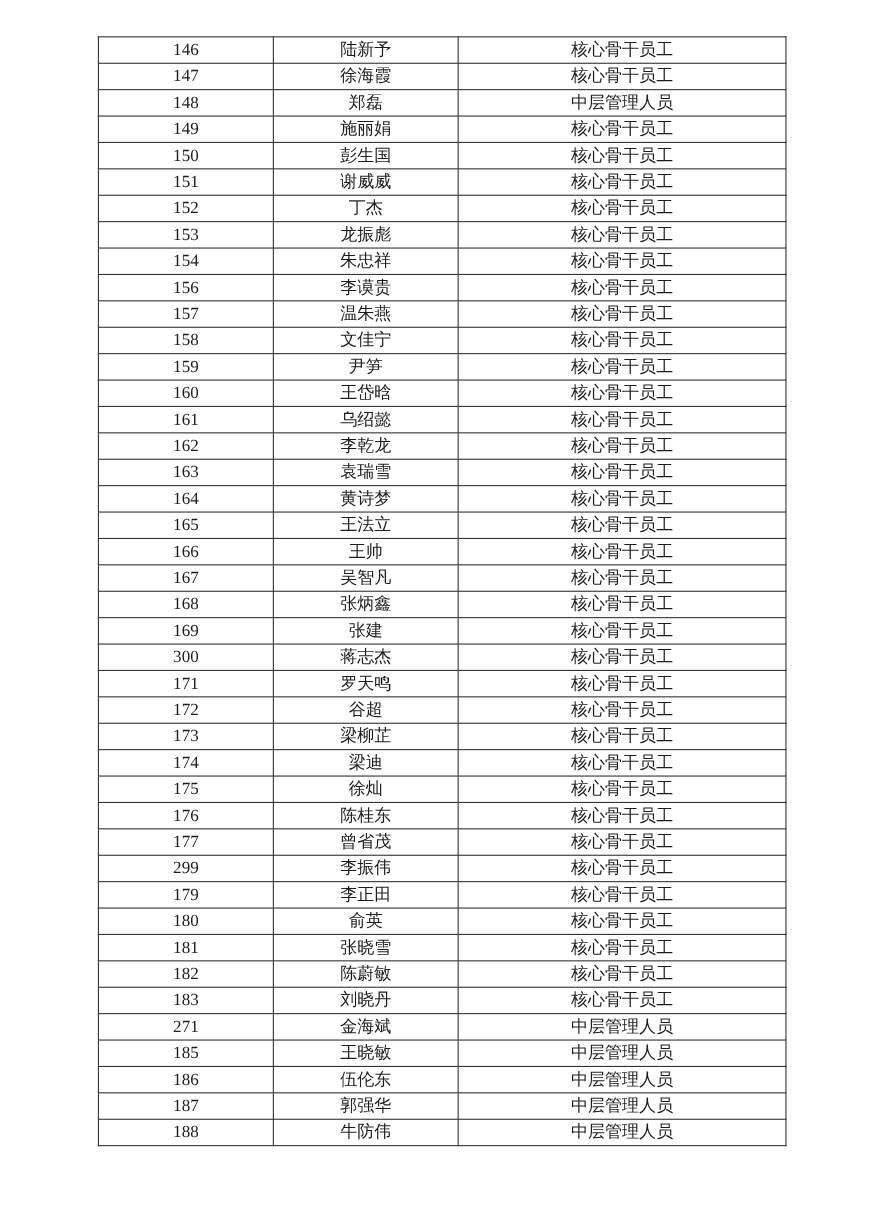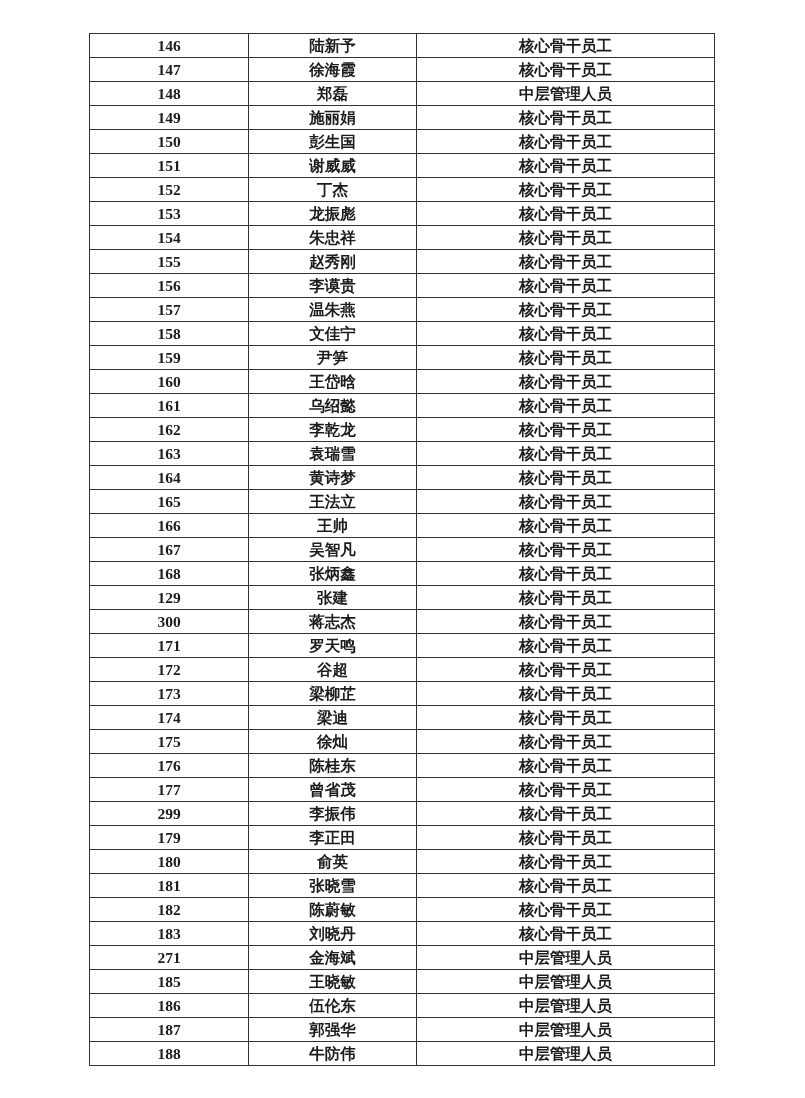--- a/index.html
+++ b/index.html
@@ -8,21 +8,20 @@
     height: 1098px;
     background: #ffffff;
     font-family: "Liberation Serif", "DejaVu Serif", serif;
   }
   .page {
     position: relative;
     width: 805px;
     height: 1098px;
     background: #ffffff;
     overflow: hidden;
-    font-weight: bold;
   }
   table.roster {
     position: absolute;
     left: 89px;
     top: 33px;
     width: 625px;
     border-collapse: collapse;
     table-layout: fixed;
   }
   table.roster td {
@@ -91,25 +90,20 @@
           <td>153</td>
           <td>龙振彪</td>
           <td>核心骨干员工</td>
         </tr>
         <tr>
           <td>154</td>
           <td>朱忠祥</td>
           <td>核心骨干员工</td>
         </tr>
         <tr>
-          <td>155</td>
-          <td>赵秀刚</td>
-          <td>核心骨干员工</td>
-        </tr>
-        <tr>
           <td>156</td>
           <td>李谟贵</td>
           <td>核心骨干员工</td>
         </tr>
         <tr>
           <td>157</td>
           <td>温朱燕</td>
           <td>核心骨干员工</td>
         </tr>
         <tr>
@@ -161,21 +155,21 @@
           <td>167</td>
           <td>吴智凡</td>
           <td>核心骨干员工</td>
         </tr>
         <tr>
           <td>168</td>
           <td>张炳鑫</td>
           <td>核心骨干员工</td>
         </tr>
         <tr>
-          <td>129</td>
+          <td>169</td>
           <td>张建</td>
           <td>核心骨干员工</td>
         </tr>
         <tr>
           <td>300</td>
           <td>蒋志杰</td>
           <td>核心骨干员工</td>
         </tr>
         <tr>
           <td>171</td>

